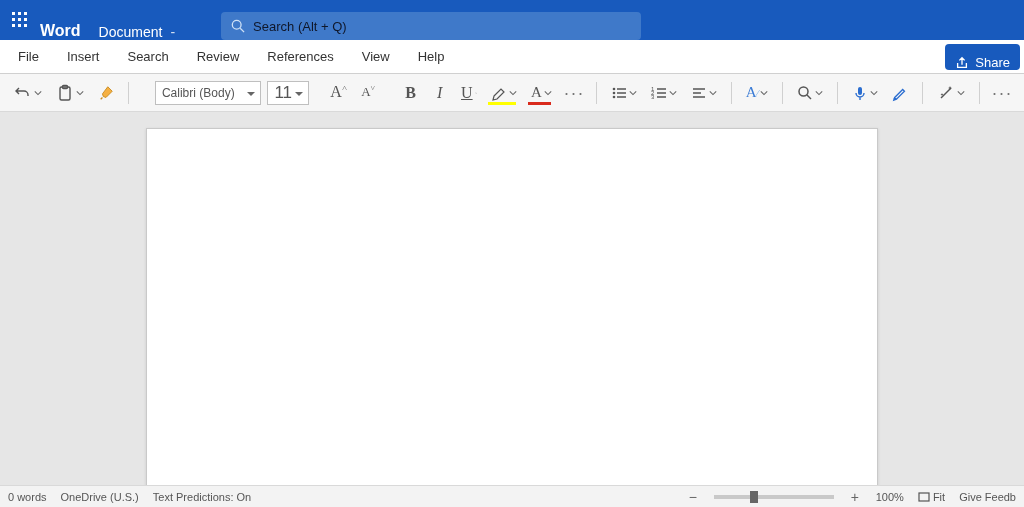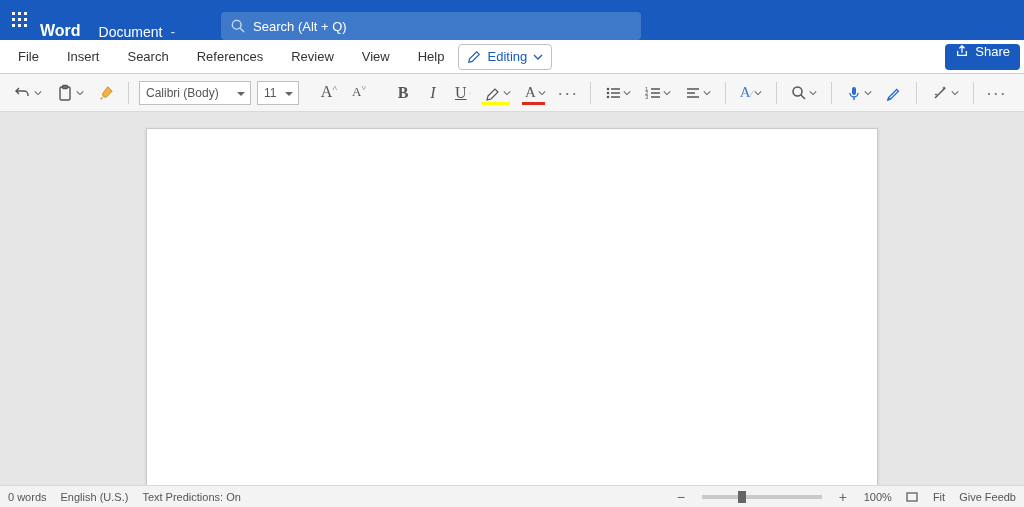--- a/index.html
+++ b/index.html
@@ -7,41 +7,41 @@
   
   
   .titlebar { background:#185abd; height:40px; display:flex; align-items:flex-end; color:#fff; font-size:14px; }
   .waffle { width:40px; height:40px; display:flex; align-items:center; justify-content:center; }
   .appname { font-weight:600; font-size:16px; margin-right:18px; }
   .docname { font-size:14px; margin-right:6px;margin-top:8px; }
   .dash { margin:0 2px; opacity:.8; }
   .saved-box { border:3px solid #e03131; padding:3px 8px 3px 8px; display:flex; align-items:center; margin-left:-4px; height:32px; }
   .saved-box .chev { margin-left:4px; }
   .searchwrap { margin-left:44px; }
-  .searchbox { background:#3f79c9; height:28px; width:420px; border-radius:4px; display:flex; align-items:center; padding:0 10px; color:#ffffff; font-size:13px; }
+  .searchbox { background:#3f79c9; height:28px; width:420px; border-radius:4px; display:flex; align-items:center; padding:0 10px; color:#0f172a; font-size:13px; }
   .searchbox svg { margin-right:8px; }
 
   
   .tabrow { background:#fff; height:34px; border-bottom:1px solid #d0d0d0; display:flex; align-items:center; font-size:13px; color:#333; }
   .tab { padding:0 14px; height:26px; display:flex; align-items:center; cursor:default; }
   .tab.active { color:#185abd; font-weight:500; position:relative; }
   .tab.active::after { content:""; position:absolute; left:12px; right:12px; bottom:3px; height:3px; background:#185abd; border-radius:2px; }
   .tab.file { padding-left:18px; }
   .spacer { flex:1; }
   .editing-btn { border:1px solid #bfbfbf; border-radius:4px; height:26px; display:flex; align-items:center; padding:0 8px; margin-right:14px; color:#185abd; font-size:13px; gap:6px; }
-  .share-btn { background:#185abd; color:#fff; height:26px; border-radius:4px; display:flex; align-items:flex-start; padding:0 10px; gap:6px; font-size:13px; margin-right:4px; }
+  .share-btn { background:#185abd; color:#fff; height:26px; border-radius:4px; display:flex; align-items:flex-end; padding:0 10px; gap:6px; font-size:13px; margin-right:4px; }
 
   
   .ribbon { background:#f6f6f6; height:38px; border-bottom:1px solid #d9d9d9; display:flex; align-items:center; padding:0 10px; gap:6px; color:#555; font-size:14px; overflow:hidden; white-space:nowrap; }
   .rb { display:flex; align-items:center; height:26px; padding:0 4px; }
   .rb svg { display:block; }
   .sep { width:1px; height:22px; background:#d0d0d0; margin:0 4px; }
-  .fontname { border:1px solid #bfbfbf; background:#fff; height:24px; font-size:12px; padding:0 18px 0 6px; width:112px; position:relative; display:flex; align-items:center; }
+  .fontname { border:1px solid #bfbfbf; background:#fff; height:24px; font-size:12px; padding:0 18px 0 6px; width:112px; position:relative; display:flex; align-items:center;margin-left:16px; }
   .fontname::after, .fontsize::after { content:""; position:absolute; right:5px; top:10px; border:4px solid transparent; border-top-color:#666; }
-  .fontsize { border:1px solid #bfbfbf; background:#fff; height:24px; font-size:12px; padding:0 16px 0 6px; width:42px; position:relative; display:flex; align-items:center; }
+  .fontsize { border:1px solid #bfbfbf; background:#fff; height:24px; font-size:17px; padding:0 16px 0 6px; width:42px; position:relative; display:flex; align-items:center; }
   .iconbtn { width:24px; height:24px; display:flex; align-items:center; justify-content:center; }
   .chev-sm { margin-left:2px; }
   .letterA { font-family:"Times New Roman",serif; font-size:15px; }
   .fontcolor { position:relative; }
   .fontcolor .bar { position:absolute; left:1px; right:5px; bottom:1px; height:3px; }
   .more-dots { font-size:18px; letter-spacing:1px; line-height:10px; color:#767676;}
 
   
   .canvas-area { position:absolute; top:112px; bottom:22px; left:0; right:0; background:#e6e6e6; overflow:hidden; }
   .page { position:absolute; top:16px; left:50%; transform:translateX(-50%); width:732px; height:960px; background:#fff; border:1px solid #c9c9c9; box-shadow:0 1px 3px rgba(0,0,0,.12); }
@@ -83,33 +83,24 @@
         </svg>
       <span>Search (Alt + Q)</span>
     </div>
   </div>
 </div>
 
 <div class="tabrow">
   <div class="tab file">File</div>
   <div class="tab">Insert</div>
   <div class="tab">Search</div>
+  <div class="tab">Review</div>
   <div class="tab">References</div>
-  <div class="tab">Review</div>
   <div class="tab">View</div>
   <div class="tab">Help</div>
-  <div class="editing-btn">
-    <svg width="14" height="14" viewBox="0 0 16 16">
-        <path d="M2 14l1-4 8-8 3 3-8 8-4 1z" fill="none" stroke="#185abd" stroke-width="1.3"></path>
-      </svg>
-    <span>Editing</span>
-    <svg width="10" height="10" viewBox="0 0 10 10">
-        <path d="M1 3l4 4 4-4" stroke="#185abd" stroke-width="1.3" fill="none"></path>
-      </svg>
-  </div>
   <div class="spacer"></div>
   <div class="share-btn">
     <svg width="14" height="14" viewBox="0 0 16 16">
         <path d="M3 8v5h10V8M8 2v8M5 5l3-3 3 3" fill="none" stroke="#fff" stroke-width="1.5"></path>
       </svg>
     <span>Share</span>
   </div>
 </div>
 
 <div class="ribbon">
@@ -268,29 +259,29 @@
       <span class="more-dots">···</span>
     </div>
 </div>
 
 <div class="canvas-area">
   <div class="page"></div>
 </div>
 
 <div class="statusbar">
   <span>0 words</span>
-  <span>English (U.S.)</span>
+  <span>OneDrive (U.S.)</span>
   <span>Text Predictions: On</span>
   <div class="spacer2"></div>
   <span class="zm">−</span>
   <div class="zoom-slider">
       <div class="thumb"></div>
     </div>
   <span class="zm">+</span>
   <span>100%</span>
-  <span style="display:flex;align-items:center;gap:15px;">
+  <span style="display:flex;align-items:center;gap:3px;">
     <svg width="12" height="12" viewBox="0 0 12 12">
         <rect x="1" y="2" width="10" height="8" fill="none" stroke="#555" stroke-width="1.2"></rect>
       </svg>
     <span>Fit</span>
   </span>
   <span>Give Feedb</span>
 </div>
 
 </body></html>

